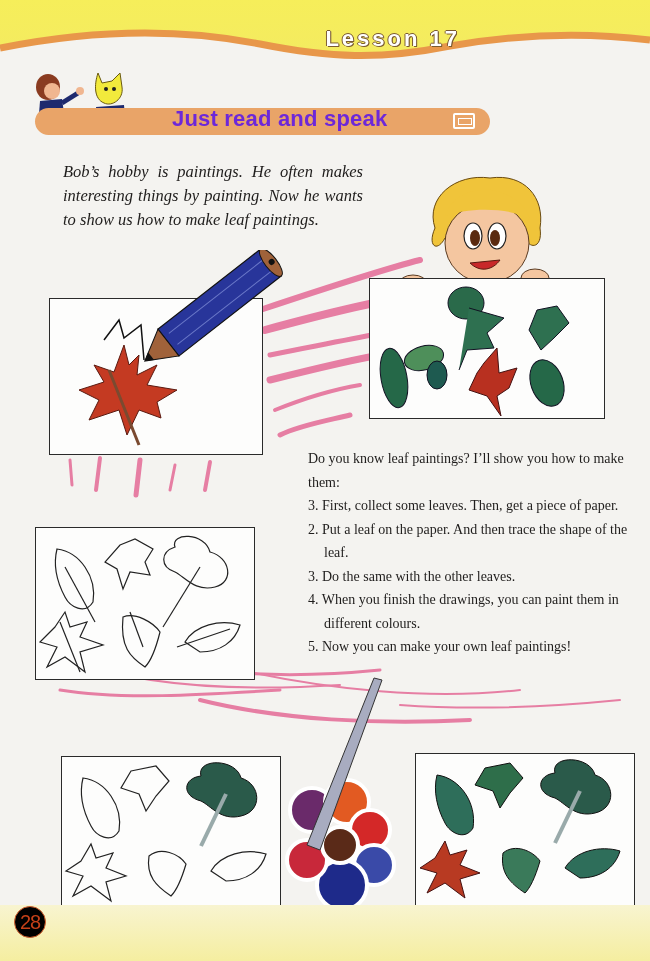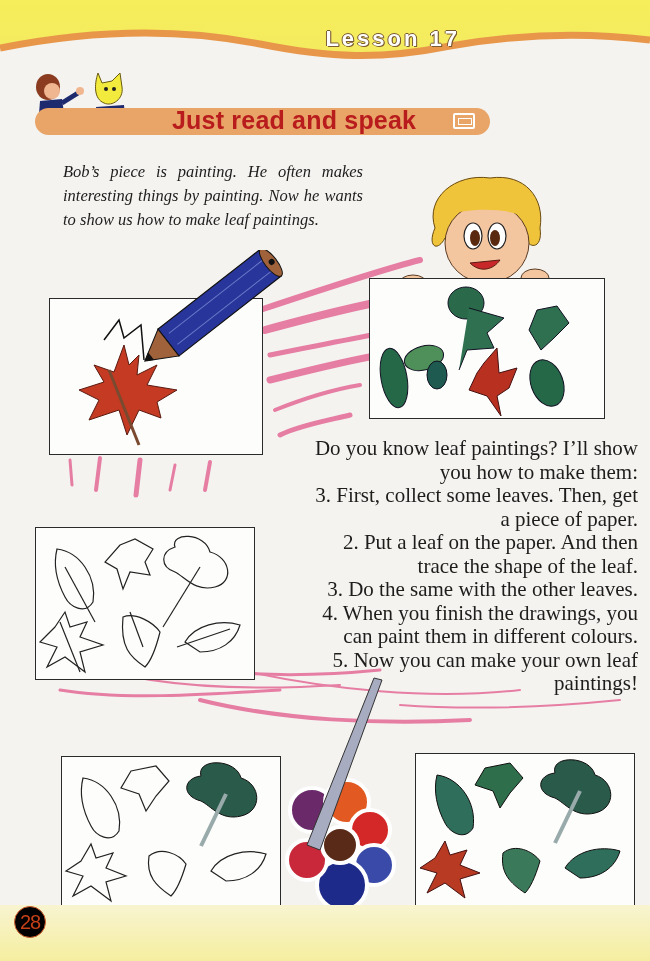--- a/index.html
+++ b/index.html
@@ -25,39 +25,39 @@
   .bottom-band {
     position: absolute; left: 0; top: 905px; width: 650px; height: 56px;
     background: linear-gradient(#f8f4d0, #f5eea0);
   }
   .section-pill {
     position: absolute; left: 35px; top: 108px; width: 455px; height: 27px;
     background: #e9a468; border-radius: 14px;
   }
   .section-label {
     position: absolute; left: 172px; top: 106px;
-    font-family: "Liberation Sans", sans-serif; font-weight: bold; font-size: 25px;
-    color: #b91c1c; letter-spacing: 0.2px;
+    font-family: "Liberation Sans", sans-serif; font-weight: bold; font-size: 22px;
+    color: #6d28d9; letter-spacing: 0.2px;
   }
   .cassette-icon {
     position: absolute; left: 453px; top: 113px; width: 22px; height: 16px;
     border: 2px solid #fff; border-radius: 2px;
   }
   .cassette-icon::after {
     content: ""; position: absolute; left: 3px; top: 3px; width: 12px; height: 5px;
     border: 1.5px solid #fff;
   }
   .mascots { position: absolute; left: 28px; top: 65px; width: 110px; height: 70px; }
   .intro {
     position: absolute; left: 63px; top: 160px; width: 300px;
     font-style: italic; font-size: 16.5px; line-height: 24px; text-align: justify;
   }
   .steps {
-    position: absolute; left: 308px; top: 437px; width: 330px;
-    font-size: 21px; line-height: 23.5px; text-align: right;
+    position: absolute; left: 308px; top: 447px; width: 330px;
+    font-size: 14px; line-height: 23.5px;
   }
   .steps .lead { margin-bottom: 0; }
   .step { padding-left: 16px; text-indent: -16px; }
   .frame {
     position: absolute; background: #fdfdfc; border: 1.5px solid #2a2a2a;
   }
   .page-num {
     position: absolute; left: 14px; top: 906px; width: 32px; height: 32px;
     border-radius: 50%; background: #000000; border: 1.5px solid #d4602e;
     color: #c44018; font-family: "Liberation Sans", sans-serif; font-size: 20px;
@@ -110,21 +110,21 @@
       <path d="M210,242 L205,270" stroke-width="4"></path>
       <path d="M60,470 C120,480 200,475 280,470" stroke-width="3"></path>
       <path d="M70,440 C150,470 260,470 340,465" stroke-width="2"></path>
       <path d="M90,420 C160,455 280,460 380,450" stroke-width="3"></path>
       <path d="M200,480 C280,500 380,505 470,500" stroke-width="4"></path>
       <path d="M240,450 C330,470 430,480 520,470" stroke-width="2"></path>
       <path d="M400,485 C470,490 540,488 620,480" stroke-width="2"></path>
     </g>
   </svg>
 
-  <p class="intro">Bob’s piece is painting. He often makes interesting things by painting. Now he wants to show us how to make leaf paintings.</p>
+  <p class="intro">Bob’s hobby is paintings. He often makes interesting things by painting. Now he wants to show us how to make leaf paintings.</p>
 
   <div class="frame" style="left:49px;top:298px;width:214px;height:157px;"></div>
   <svg class="abs" style="left:49px;top:250px" width="250" height="205" viewBox="0 0 250 205">
 
     <path d="M75,95 L80,115 L90,105 L88,125 L108,115 L98,135 L128,140 L108,152 L112,168 L90,160 L78,185 L70,160 L40,170 L50,150 L30,140 L55,132 L45,115 L65,122 Z" fill="#c43a22" stroke="#5a1a10" stroke-width="1"></path>
     <path d="M60,120 L90,195" stroke="#7a4a30" stroke-width="3"></path>
 
     <path d="M55,90 L70,70 L75,88 L92,75 L95,110" fill="none" stroke="#111" stroke-width="1.5"></path>
 
     <g transform="rotate(-38 150 70)">

